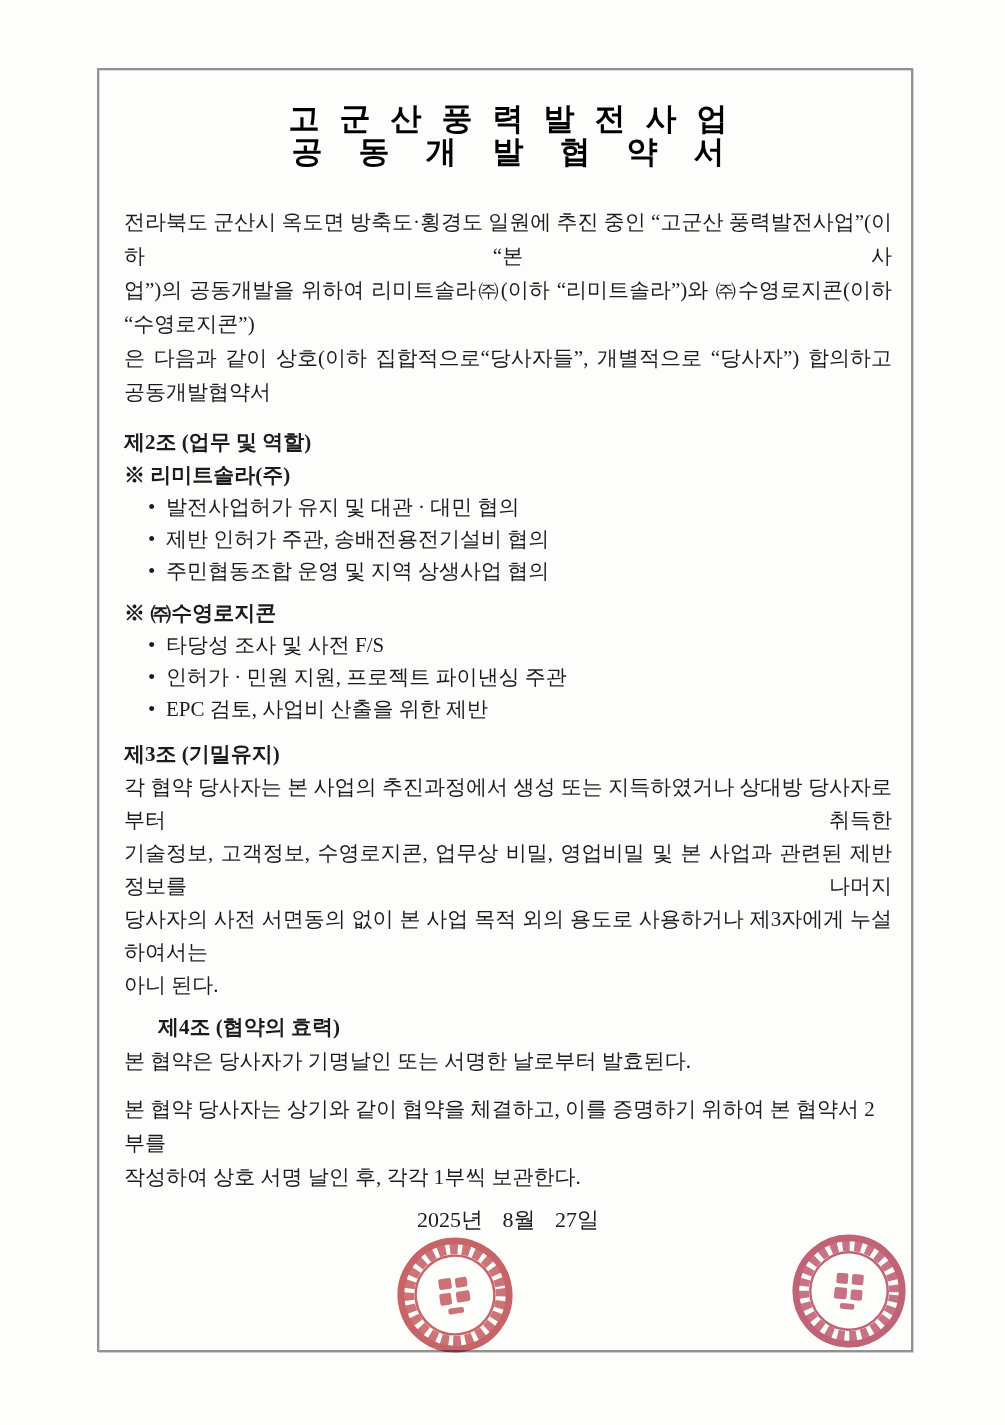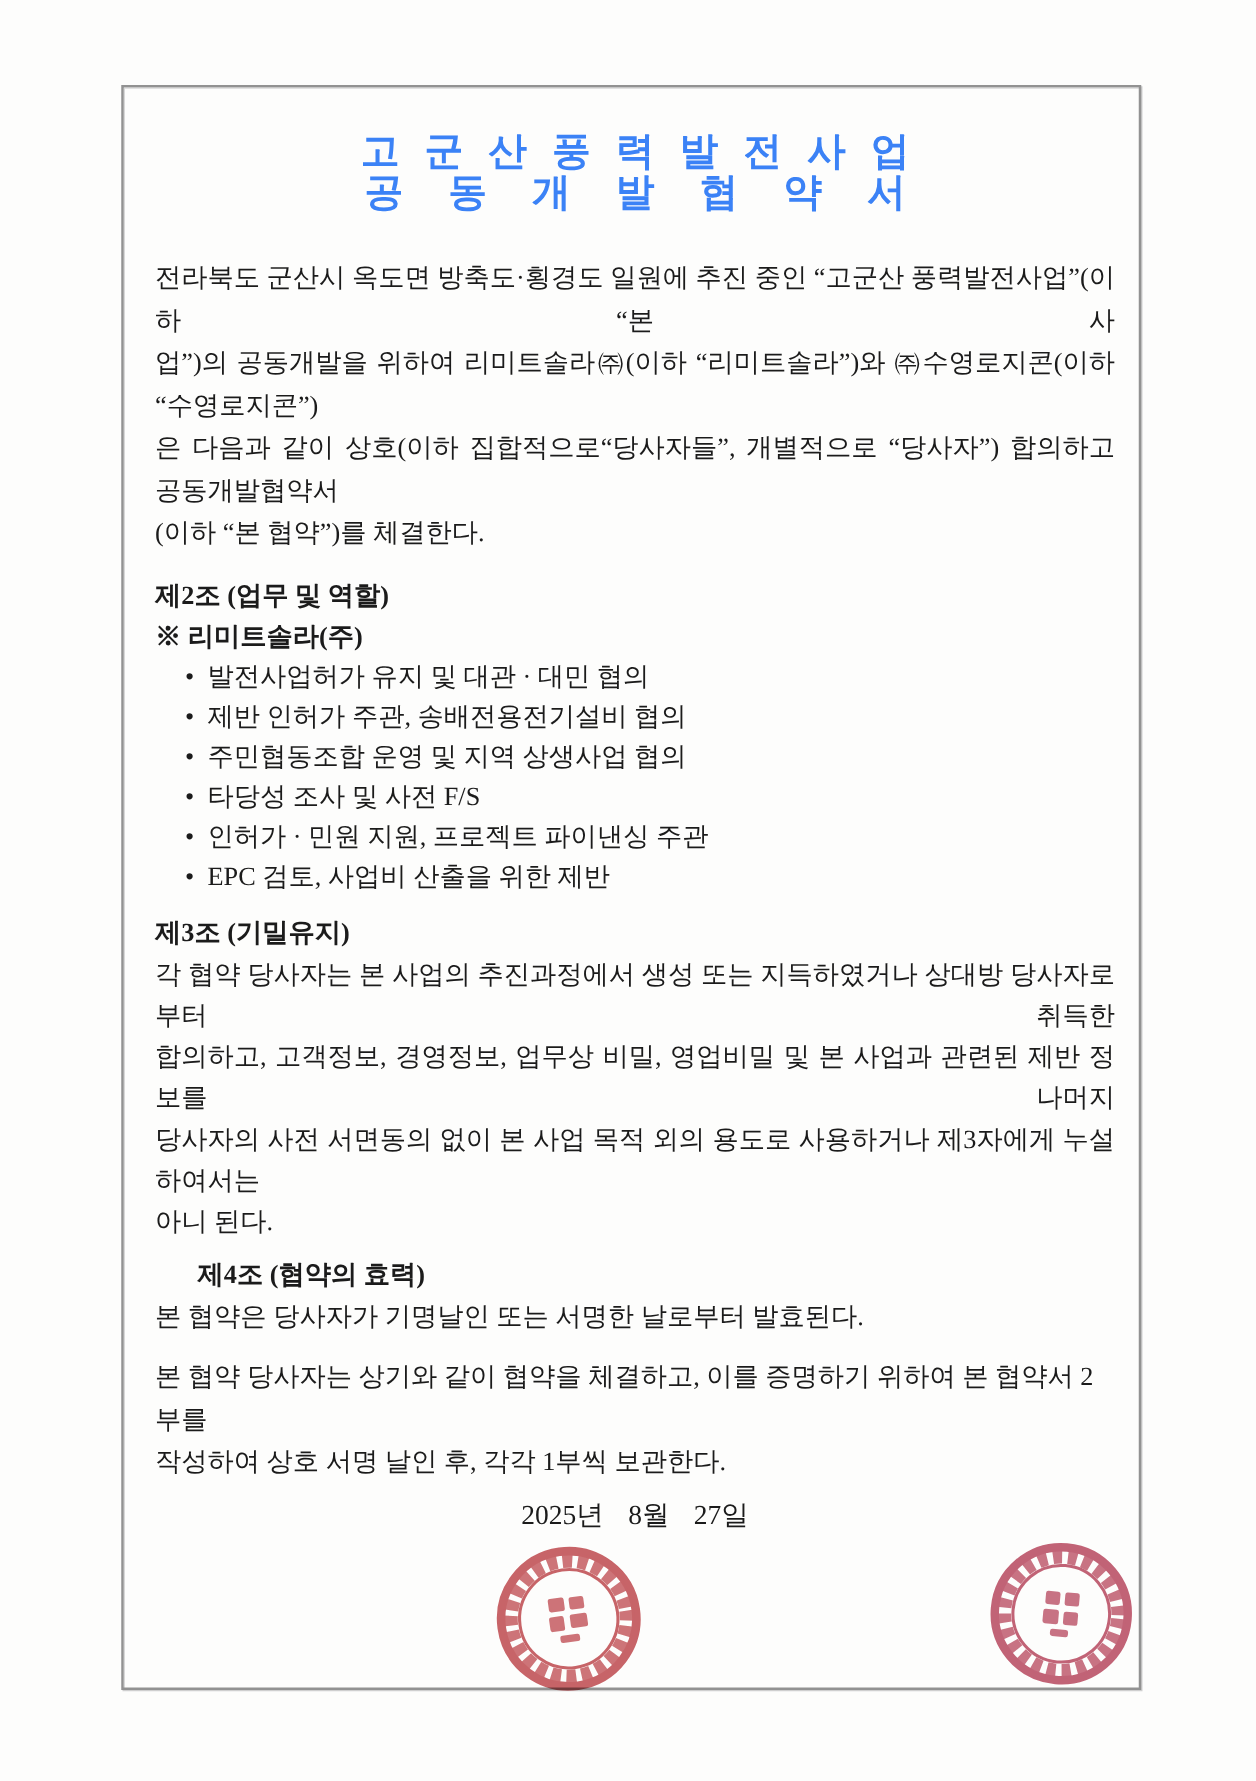--- a/index.html
+++ b/index.html
@@ -16,22 +16,22 @@
     width:816px;height:1284px;
     box-sizing:border-box;
     border:2px solid #929292;
     box-shadow:1px 1px 0 #cfcfcf, inset 1px 1px 0 #d8d8d8;
   }
   .content{box-sizing:border-box;padding:34px 19px 0 25px;}
 
   
   .title{
     text-align:center;
-    font-family:Liberation Serif, serif;
-    font-weight:700;font-size:31px;color:#3b82f6;
+    font-family:Liberation Mono, monospace;
+    font-weight:700;font-size:31px;color:#000000;
   }
   .title .t1{letter-spacing:20px;margin-right:-20px;line-height:33px;}
   .title .t2{letter-spacing:36px;margin-right:-36px;line-height:33px;}
 
   
   .para{font-size:21px;line-height:34px;}
   .line{min-height:34px;}
   .j{text-align:justify;text-align-last:justify;}
   .heading{font-weight:700;font-size:21px;line-height:34px;}
 
@@ -68,41 +68,41 @@
 
       <div class="title">
         <div class="t1">고군산풍력발전사업</div>
         <div class="t2">공동개발협약서</div>
       </div>
 
       <div class="para intro">
         <div class="line j">전라북도 군산시 옥도면 방축도·횡경도 일원에 추진 중인 “고군산 풍력발전사업”(이하 “본 사</div>
         <div class="line j">업”)의 공동개발을 위하여 리미트솔라㈜(이하 “리미트솔라”)와 ㈜수영로지콘(이하 “수영로지콘”)</div>
         <div class="line j">은 다음과 같이 상호(이하 집합적으로“당사자들”, 개별적으로 “당사자”) 합의하고 공동개발협약서</div>
-        <div class="line">(이하 “본 협약”)를 체결한다.</div>
       </div>
 
 
       <div class="heading a2h">제2조 (업무 및 역할)</div>
       <div class="sub">※ 리미트솔라(주)</div>
       <div>
         <div class="bullet">발전사업허가 유지 및 대관 · 대민 협의</div>
         <div class="bullet">제반 인허가 주관, 송배전용전기설비 협의</div>
         <div class="bullet">주민협동조합 운영 및 지역 상생사업 협의</div>
       </div>
+      <div class="sub party2">※ ㈜수영로지콘</div>
       <div>
         <div class="bullet">타당성 조사 및 사전 F/S</div>
         <div class="bullet">인허가 · 민원 지원, 프로젝트 파이낸싱 주관</div>
         <div class="bullet">EPC 검토, 사업비 산출을 위한 제반</div>
       </div>
 
       <div class="heading a3h">제3조 (기밀유지)</div>
       <div class="para a3">
         <div class="line j">각 협약 당사자는 본 사업의 추진과정에서 생성 또는 지득하였거나 상대방 당사자로부터 취득한</div>
-        <div class="line j">합의하고, 고객정보, 경영정보, 업무상 비밀, 영업비밀 및 본 사업과 관련된 제반 정보를 나머지</div>
+        <div class="line j">기술정보, 고객정보, 수영로지콘, 업무상 비밀, 영업비밀 및 본 사업과 관련된 제반 정보를 나머지</div>
         <div class="line j">당사자의 사전 서면동의 없이 본 사업 목적 외의 용도로 사용하거나 제3자에게 누설하여서는</div>
         <div class="line">아니 된다.</div>
       </div>
 
       <div class="heading a4h">제4조 (협약의 효력)</div>
       <div class="para">
         <div class="line">본 협약은 당사자가 기명날인 또는 서명한 날로부터 발효된다.</div>
       </div>
 
       <div class="para closing">

